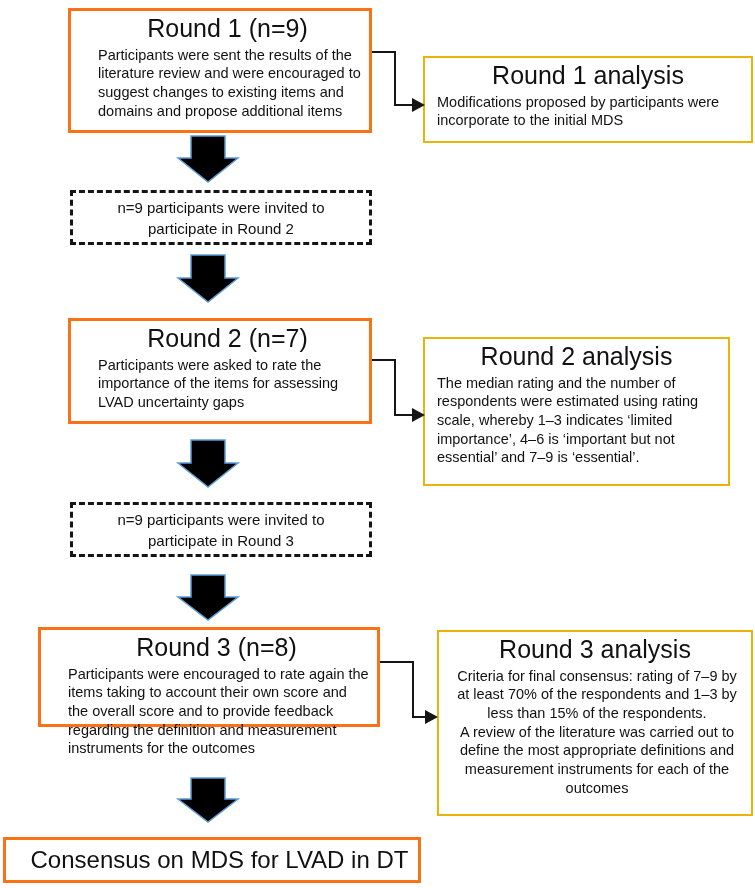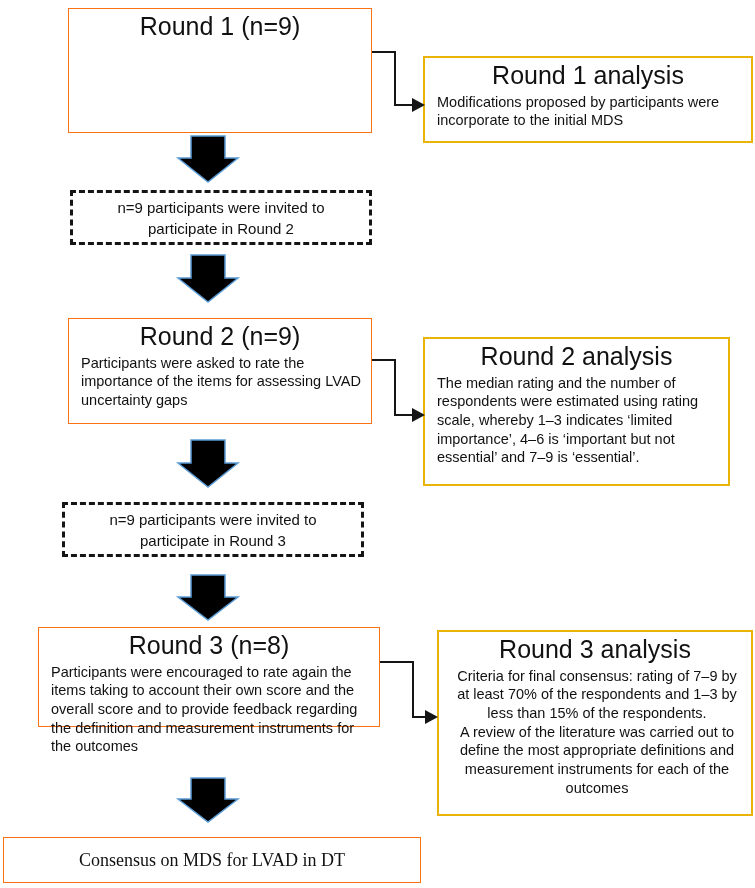--- a/index.html
+++ b/index.html
@@ -10,21 +10,21 @@
     background: #ffffff;
     font-family: "Liberation Sans", sans-serif;
     color: #111111;
     overflow: hidden;
   }
   .node {
     position: absolute;
     background: #ffffff;
     box-sizing: border-box;
   }
-  .solid  { border: 1px solid #f97316; }
+  .solid  { border: 3px solid #f97316; padding-left: 15px; }
   .thin   { border: 2px solid #eab308; }
   .dashed { border: 3px dashed #151515; }
   .heading {
     text-align: center;
     font-size: 25px;
     line-height: 1.18;
     margin-top: 3px;
     white-space: nowrap;
   }
   .body-text {
@@ -42,55 +42,56 @@
     font-size: 15px;
     line-height: 1.4;
     padding: 0 10px;
   }
   
   #round1            { left: 68px;  top: 8px;   width: 304px; height: 125px; }
   #round1-analysis   { left: 423px; top: 56px;  width: 330px; height: 87px;  }
   #invite2           { left: 70px;  top: 190px; width: 302px; height: 55px;  }
   #round2            { left: 68px;  top: 318px; width: 304px; height: 106px; }
   #round2-analysis   { left: 423px; top: 337px; width: 307px; height: 149px; }
-  #invite3           { left: 62px;  top: 502px; width: 302px; height: 55px;  }
+  #invite3           { left: 70px;  top: 502px; width: 302px; height: 55px;  }
   #round3            { left: 38px;  top: 627px; width: 342px; height: 100px; }
   #round3-analysis   { left: 437px; top: 630px; width: 316px; height: 186px; }
   #consensus {
     left: 3px; top: 837px; width: 418px; height: 46px;
     display: flex; align-items: center; justify-content: center;
-    font-size: 18px; white-space: nowrap; font-family: Liberation Serif, serif;
+    font-size: 24px; white-space: nowrap;
   }
   .overlay {
     position: absolute;
     left: 0; top: 0;
     width: 755px; height: 888px;
     pointer-events: none;
   }
 </style>
 </head>
 <body>
 
 <div class="canvas">
 
   <div class="node solid" id="round1">
     <div class="heading">Round 1 (n=9)</div>
+    <div class="body-text">Participants were sent the results of the literature review and were encouraged to suggest changes to existing items and domains and propose additional items</div>
   </div>
 
   <div class="node thin" id="round1-analysis">
     <div class="heading">Round 1 analysis</div>
     <div class="body-text">Modifications proposed by participants were incorporate to the initial MDS</div>
   </div>
 
   <div class="node dashed center-box" id="invite2">
     <div>n=9 participants were invited to participate in Round 2</div>
   </div>
 
   <div class="node solid" id="round2">
-    <div class="heading">Round 2 (n=9)</div>
+    <div class="heading">Round 2 (n=7)</div>
     <div class="body-text">Participants were asked to rate the importance of the items for assessing LVAD uncertainty gaps</div>
   </div>
 
   <div class="node thin" id="round2-analysis">
     <div class="heading">Round 2 analysis</div>
     <div class="body-text">The median rating and the number of respondents were estimated using rating scale, whereby 1–3 indicates ‘limited importance’, 4–6 is ‘important but not essential’ and 7–9 is ‘essential’.</div>
   </div>
 
   <div class="node dashed center-box" id="invite3">
     <div>n=9 participants were invited to participate in Round 3</div>

